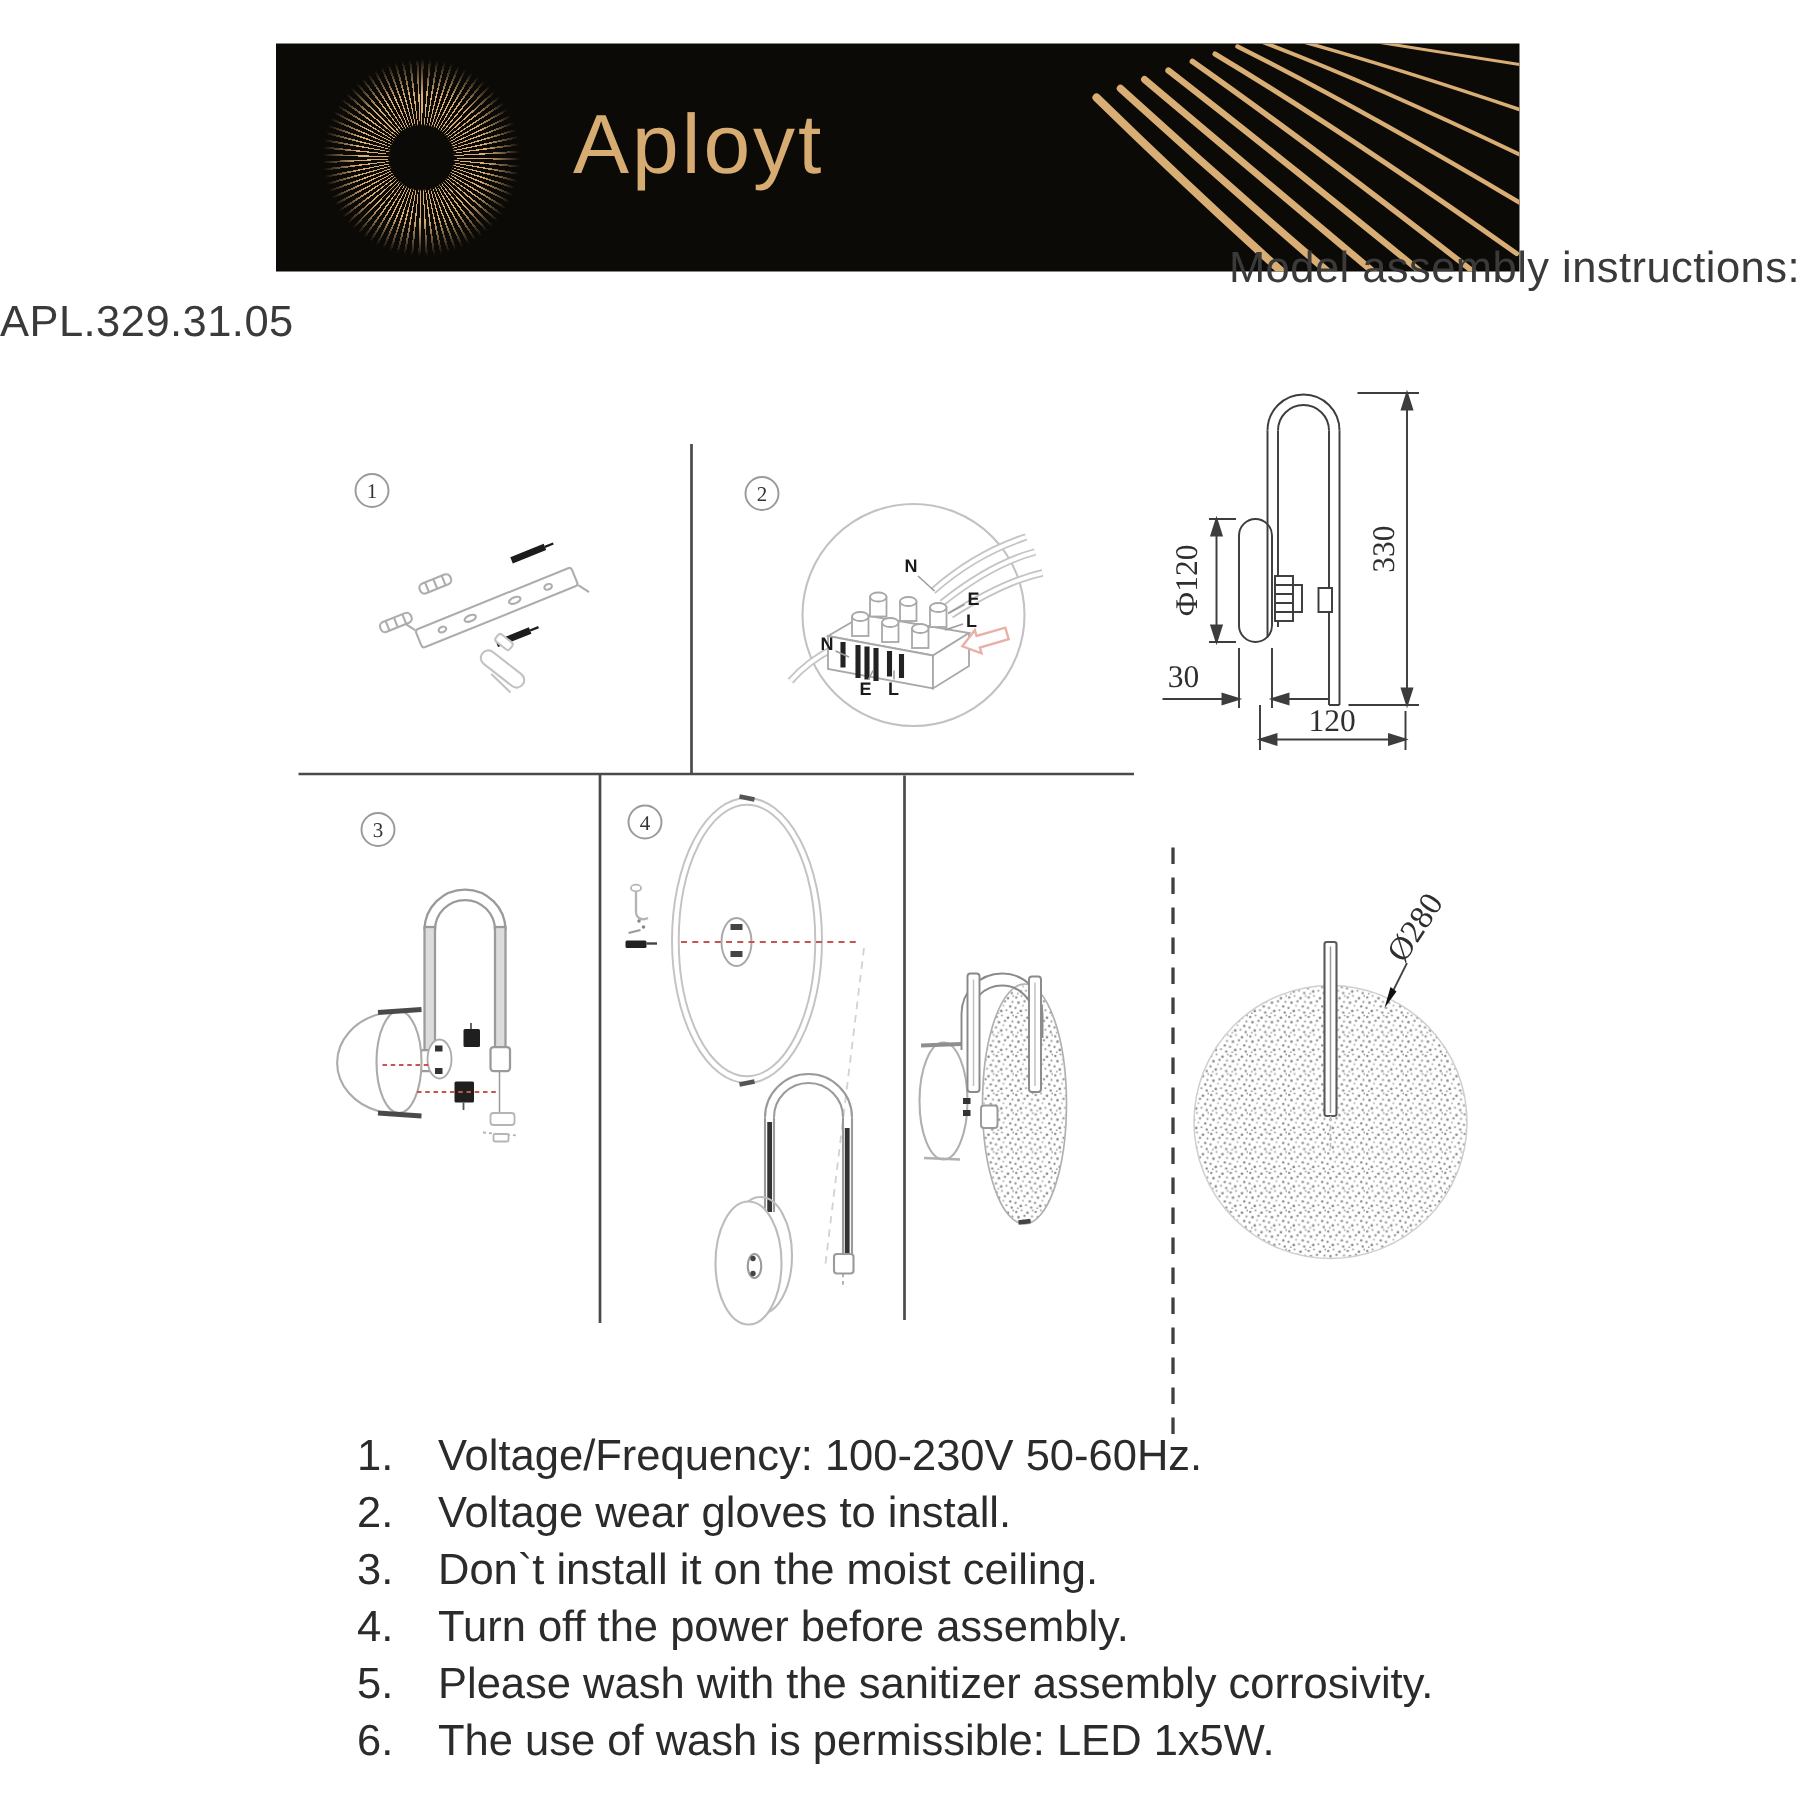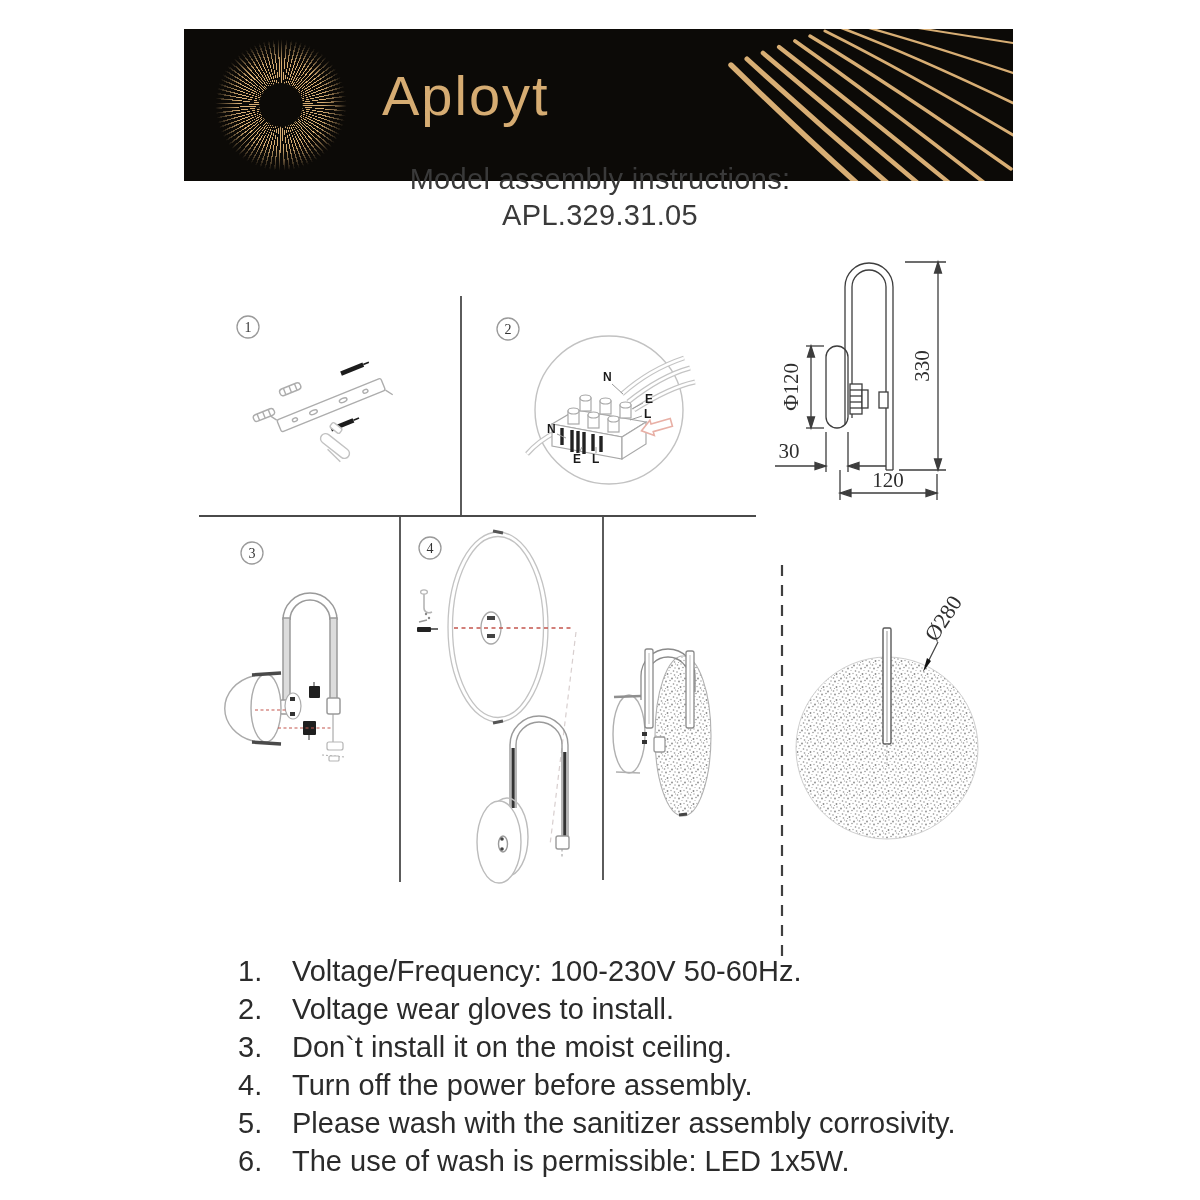--- a/index.html
+++ b/index.html
@@ -10,23 +10,23 @@
   #header{position:absolute;left:184px;top:0;width:829px;height:152px;background:#0c0a07;overflow:hidden;margin-top:29px;}
   .burst{position:absolute;left:24px;top:3px;width:146px;height:146px;border-radius:50%;
     background:
       radial-gradient(closest-side,#0c0a07 0%,#0c0a07 29%,rgba(12,10,7,0) 31%,rgba(12,10,7,0) 58%,#0c0a07 90%),
       repeating-conic-gradient(#d8ae74 0deg,#d8ae74 1.3deg,rgba(12,10,7,0) 1.3deg,rgba(12,10,7,0) 4.3deg);}
   .brand{position:absolute;left:198px;top:34px;font-size:56px;font-weight:300;color:#d6ac72;
          letter-spacing:2px;font-family:"Liberation Sans",sans-serif;}
   .rays{position:absolute;right:0;top:0;}
 
   
-  .title-line1{position:absolute;left:0;top:163px;width:1200px;text-align:center;
+  .title-line1{position:absolute;left:0;top:163px;width:1200px;text-align:right;
       font-size:29px;font-weight:500;color:#3a3a3a;letter-spacing:0.3px;}
-  .title-line2{position:absolute;left:0;top:199px;width:1200px;text-align:center;
+  .title-line2{position:absolute;left:0;top:199px;width:1200px;
       font-size:29px;font-weight:500;color:#3a3a3a;letter-spacing:0.3px;}
 
   
   #diagram{position:absolute;left:0;top:0;width:1200px;height:1200px;}
 
   
   #instructions{position:absolute;left:238px;top:956px;width:830px;list-style:none;margin:0;padding:0;}
   .inst-row{display:flex;align-items:baseline;margin-bottom:8px;
       font-size:29px;color:#2b2b2b;line-height:30px;}
   .inst-num{width:32px;flex:0 0 32px;margin-right:22px;text-align:left;}

